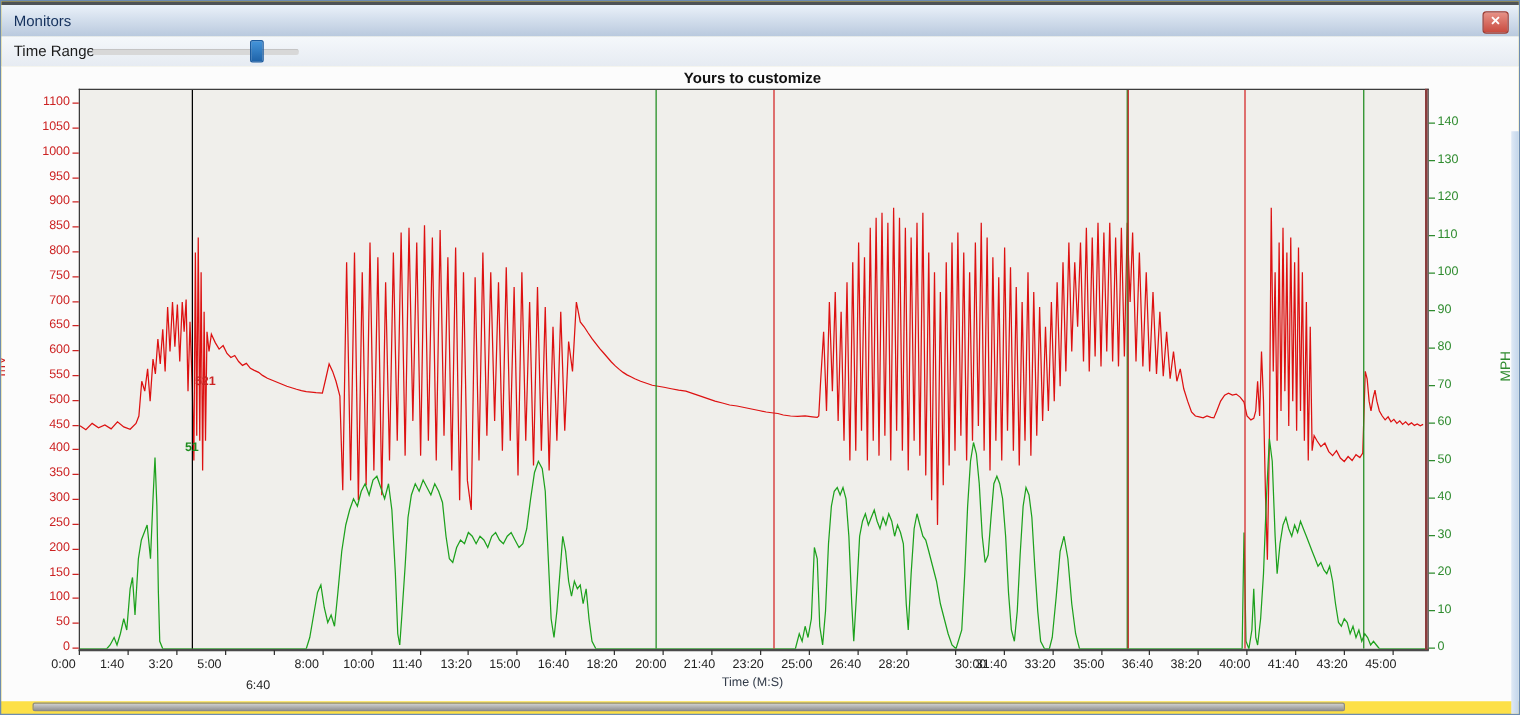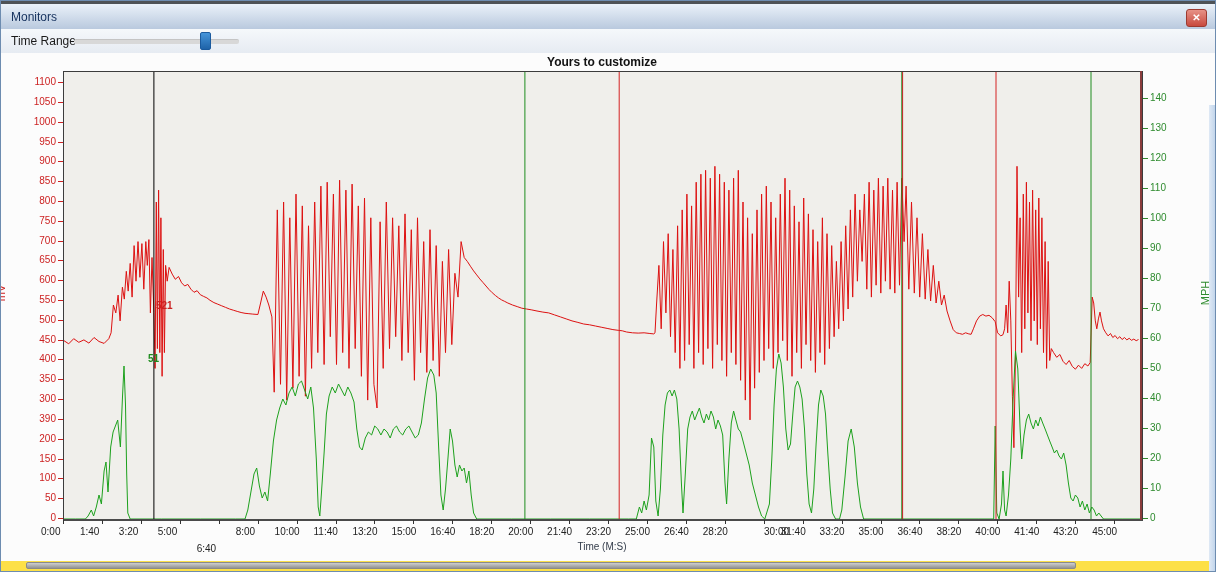--- a/index.html
+++ b/index.html
@@ -68,21 +68,21 @@
       <div class="tickL" style="left: 15px; top: 511px;">0</div>
       <div class="tmarkL" style="left: 57px; top: 517px;"></div>
       <div class="tickL" style="left: 15px; top: 491.186px;">50</div>
       <div class="tmarkL" style="left: 57px; top: 497.186px;"></div>
       <div class="tickL" style="left: 15px; top: 471.372px;">100</div>
       <div class="tmarkL" style="left: 57px; top: 477.372px;"></div>
       <div class="tickL" style="left: 15px; top: 451.559px;">150</div>
       <div class="tmarkL" style="left: 57px; top: 457.559px;"></div>
       <div class="tickL" style="left: 15px; top: 431.745px;">200</div>
       <div class="tmarkL" style="left: 57px; top: 437.745px;"></div>
-      <div class="tickL" style="left: 15px; top: 411.931px;">390</div>
+      <div class="tickL" style="left: 15px; top: 411.931px;">250</div>
       <div class="tmarkL" style="left: 57px; top: 417.931px;"></div>
       <div class="tickL" style="left: 15px; top: 392.117px;">300</div>
       <div class="tmarkL" style="left: 57px; top: 398.117px;"></div>
       <div class="tickL" style="left: 15px; top: 372.303px;">350</div>
       <div class="tmarkL" style="left: 57px; top: 378.303px;"></div>
       <div class="tickL" style="left: 15px; top: 352.489px;">400</div>
       <div class="tmarkL" style="left: 57px; top: 358.489px;"></div>
       <div class="tickL" style="left: 15px; top: 332.676px;">450</div>
       <div class="tmarkL" style="left: 57px; top: 338.676px;"></div>
       <div class="tickL" style="left: 15px; top: 312.862px;">500</div>

